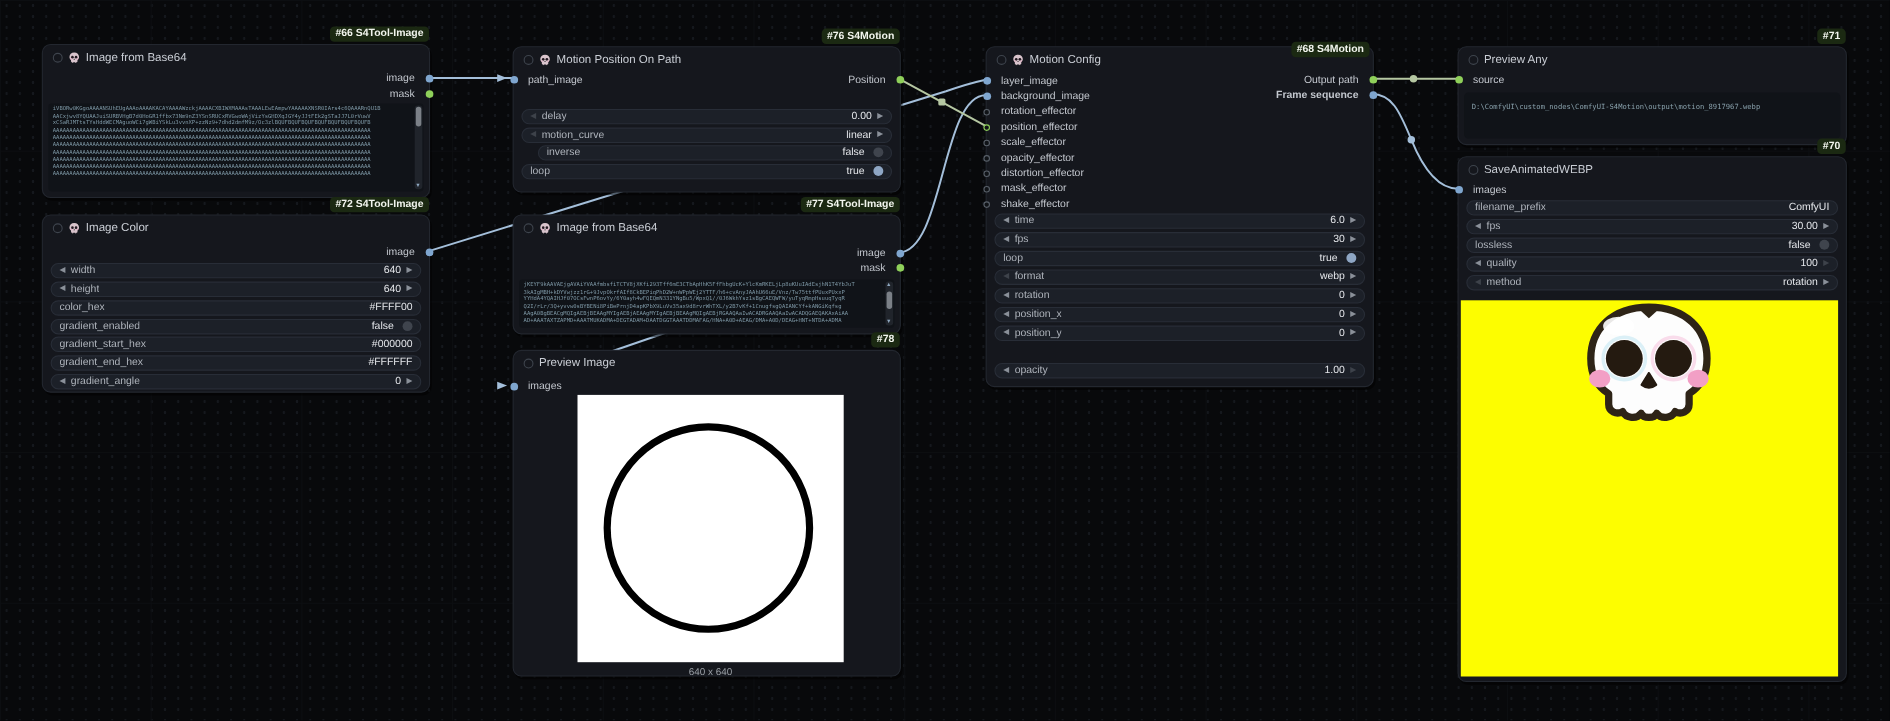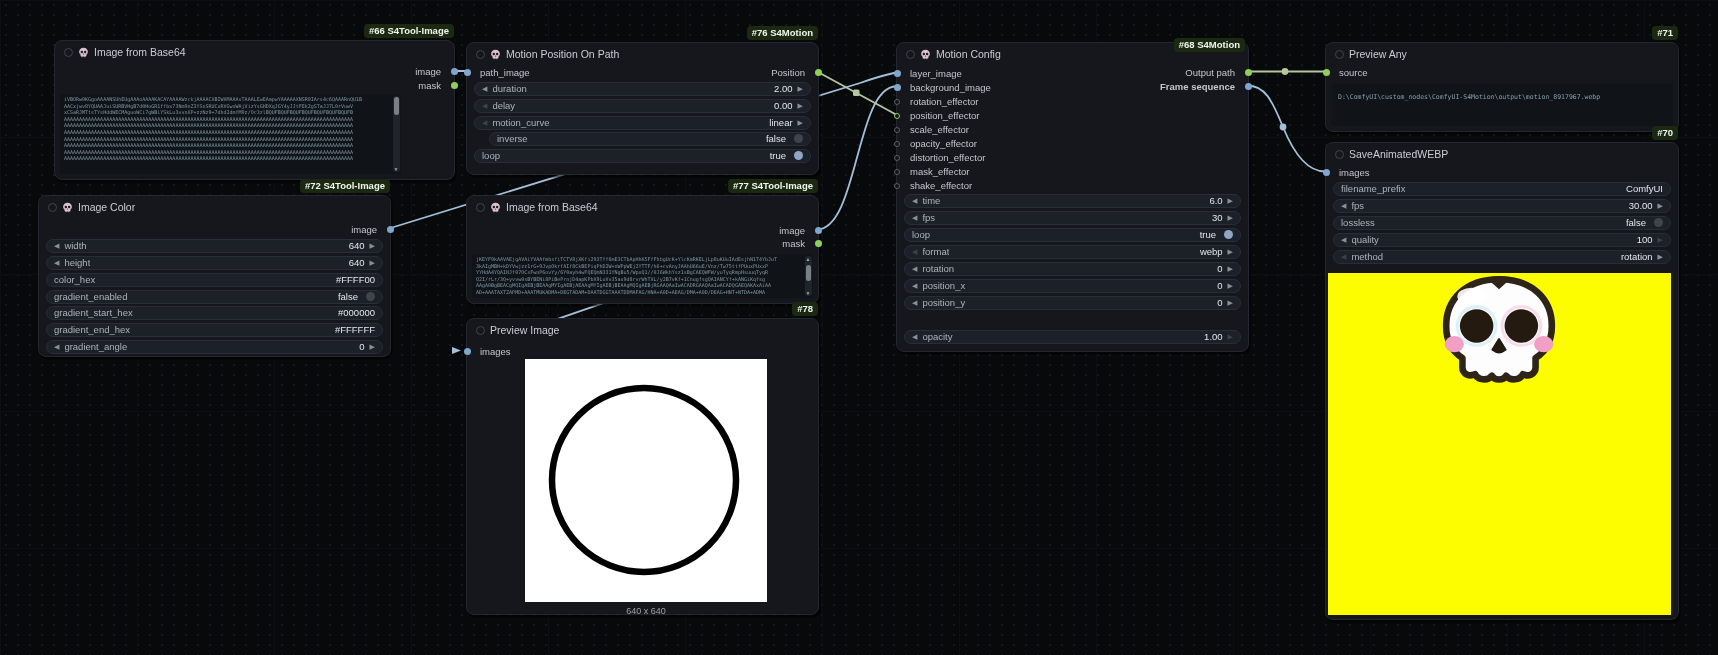--- a/index.html
+++ b/index.html
@@ -78,21 +78,21 @@
     <path d="M817,71.5 L896,114.5" stroke="#b5c7a2" stroke-width="1.8" fill="none"></path>
     <rect x="853" y="89.5" width="6.5" height="6.5" rx="1.5" fill="#b5c7a2"></rect>
     <path d="M817,229.5 L466,350.5" stroke="#a4bfda" stroke-width="1.8" fill="none"></path>
     <path d="M452,347 l9,3.5 l-9,3.5 z" fill="#a4bfda"></path>
     <path d="M1247,71.5 H1325" stroke="#b5c7a2" stroke-width="1.8" fill="none"></path>
     <circle cx="1285" cy="71.5" r="3.4" fill="#b5c7a2"></circle>
     <path d="M1247,85.5 C1265,85.5 1272,100 1283,127 C1294,154 1308,171.5 1325,171.5" stroke="#a4bfda" stroke-width="1.8" fill="none"></path>
     <circle cx="1283" cy="127" r="3.4" fill="#a4bfda"></circle>
   </svg>
 
-  <div class="node" style="left:54px;top:40px;width:351px;height:138px;padding-left:48px;">
+  <div class="node" style="left:38px;top:40px;width:351px;height:138px;">
     <div class="badge">#66 S4Tool-Image</div>
     <div class="ntitle">
       <span class="cdot"></span>
       <svg class="skullico" viewBox="0 0 24 24">
           <use href="#skullsym"></use>
         </svg>
       <span>Image from Base64</span>
     </div>
     <div class="port out" style="top:24px;">
       <span>image</span>
@@ -179,26 +179,20 @@
         </svg>
       <span>Motion Position On Path</span>
     </div>
     <div class="port in" style="top:23px;">
       <span class="pdot blue"></span>
       <span>path_image</span>
     </div>
     <div class="port out" style="top:23px;">
       <span>Position</span>
       <span class="pdot green"></span>
-    </div>
-    <div class="widget" style="top:39px;">
-      <span class="arr">◀</span>
-      <span class="wlabel">duration</span>
-      <span class="wvalue">2.00</span>
-      <span class="arr">▶</span>
     </div>
     <div class="widget" style="top:56px;">
       <span class="arr dim">◀</span>
       <span class="wlabel">delay</span>
       <span class="wvalue">0.00</span>
       <span class="arr">▶</span>
     </div>
     <div class="widget" style="top:73px;">
       <span class="arr dim">◀</span>
       <span class="wlabel">motion_curve</span>

